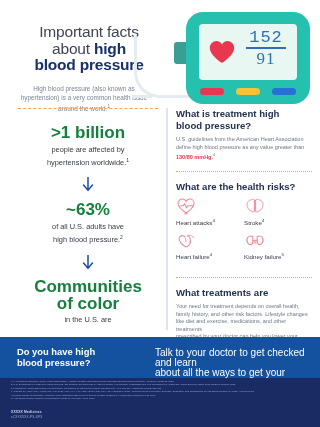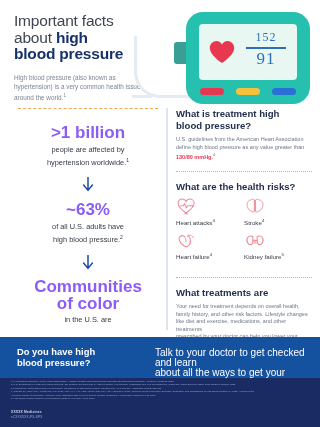--- a/index.html
+++ b/index.html
@@ -8,21 +8,21 @@
     font-family:"Liberation Sans", sans-serif;
     background:#ffffff;
     position:relative;
     overflow:hidden;
     -webkit-font-smoothing:antialiased;
   }
 
   .page { position:relative; width:320px; height:427px; background:#fff; }
 
   
-  .header { position:absolute; left:14px; top:13px; width:150px; }
+  .header { position:absolute; left:14px; top:24px; width:150px;text-align:center; }
   .h-title { font-size:15.5px; line-height:16.5px; color:#3f4651; font-weight:400; letter-spacing:-0.2px; }
   .h-title .bold { font-weight:700; color:#17316b; }
   .h-sub { margin-top:10px; font-size:6.4px; line-height:9.2px; color:#7b8494; width:140px; }
   .h-sub sup { font-size:4.6px; }
 
   
   .monitor-wrap { position:absolute; left:176px; top:2px; width:144px; height:106px; }
   .tube {
     position:absolute; left:-42px; top:34px; width:68px; height:62px;
     border-left:3px solid #e6ebf2; border-bottom:3px solid #e6ebf2;
@@ -35,36 +35,36 @@
     background:#26c0ae; border-radius:17px;
   }
   .screen {
     position:absolute; left:13px; top:12px; width:98px; height:56px;
     background:#e9f7f3; border-radius:4px;
   }
   .heart-icon {
     position:absolute; left:10px; top:16px; width:26px; height:24px;
   }
   .bp-readout { position:absolute; right:9px; top:5px; text-align:center; width:44px; }
-  .bp-sys { font-size:12px; font-weight:400; color:#2f6fb8; line-height:17px; letter-spacing:1px; font-family:Liberation Serif, serif; }
+  .bp-sys { font-size:17px; font-weight:400; color:#2f6fb8; line-height:17px; letter-spacing:1px; font-family:Liberation Mono, monospace; }
   .bp-rule { height:1.6px; background:#2f6fb8; margin:1px 2px 1px; }
   .bp-dia { font-size:17px; font-weight:400; color:#2f6fb8; line-height:18px; letter-spacing:1px; font-family:Liberation Serif, serif; }
   .btn-row { position:absolute; left:14px; top:76px; width:96px; display:flex; justify-content:space-between; }
   .mbtn { width:24px; height:7px; border-radius:3.5px; }
   .mbtn.red { background:#e8384f; }
   .mbtn.yellow { background:#f5c33b; }
   .mbtn.blue { background:#2a6fd6; }
 
   
   .v-divider { position:absolute; left:166px; top:108px; width:1.5px; height:222px; background:#dde4ee; }
 
   
   .left-col { position:absolute; left:14px; top:104px; width:148px; text-align:center; }
   .dash-line { height:1px; border-top:1.4px dashed #f0a955; margin:4px 4px 14px; }
-  .stat-big { font-size:17px; font-weight:700; color:#8b5cf6; line-height:19px; }
+  .stat-big { font-size:17px; font-weight:700; color:#15803d; line-height:19px; }
   .stat-big.two { line-height:17px; }
   .stat-sub { font-size:7.4px; line-height:10px; color:#343a45; margin-top:3px; font-weight:400; }
   .stat-sub sup { font-size:5px; }
   .arrow-down { margin:9px auto 7px; width:12px; height:16px; }
 
   
   .right-col { position:absolute; left:176px; top:108px; width:136px; }
   .r-h { font-size:9.6px; line-height:11.6px; color:#22314f; font-weight:600; }
   .r-body { font-size:5.5px; line-height:7.6px; color:#6e7787; margin-top:5px; }
   .r-body sup { font-size:4px; }

